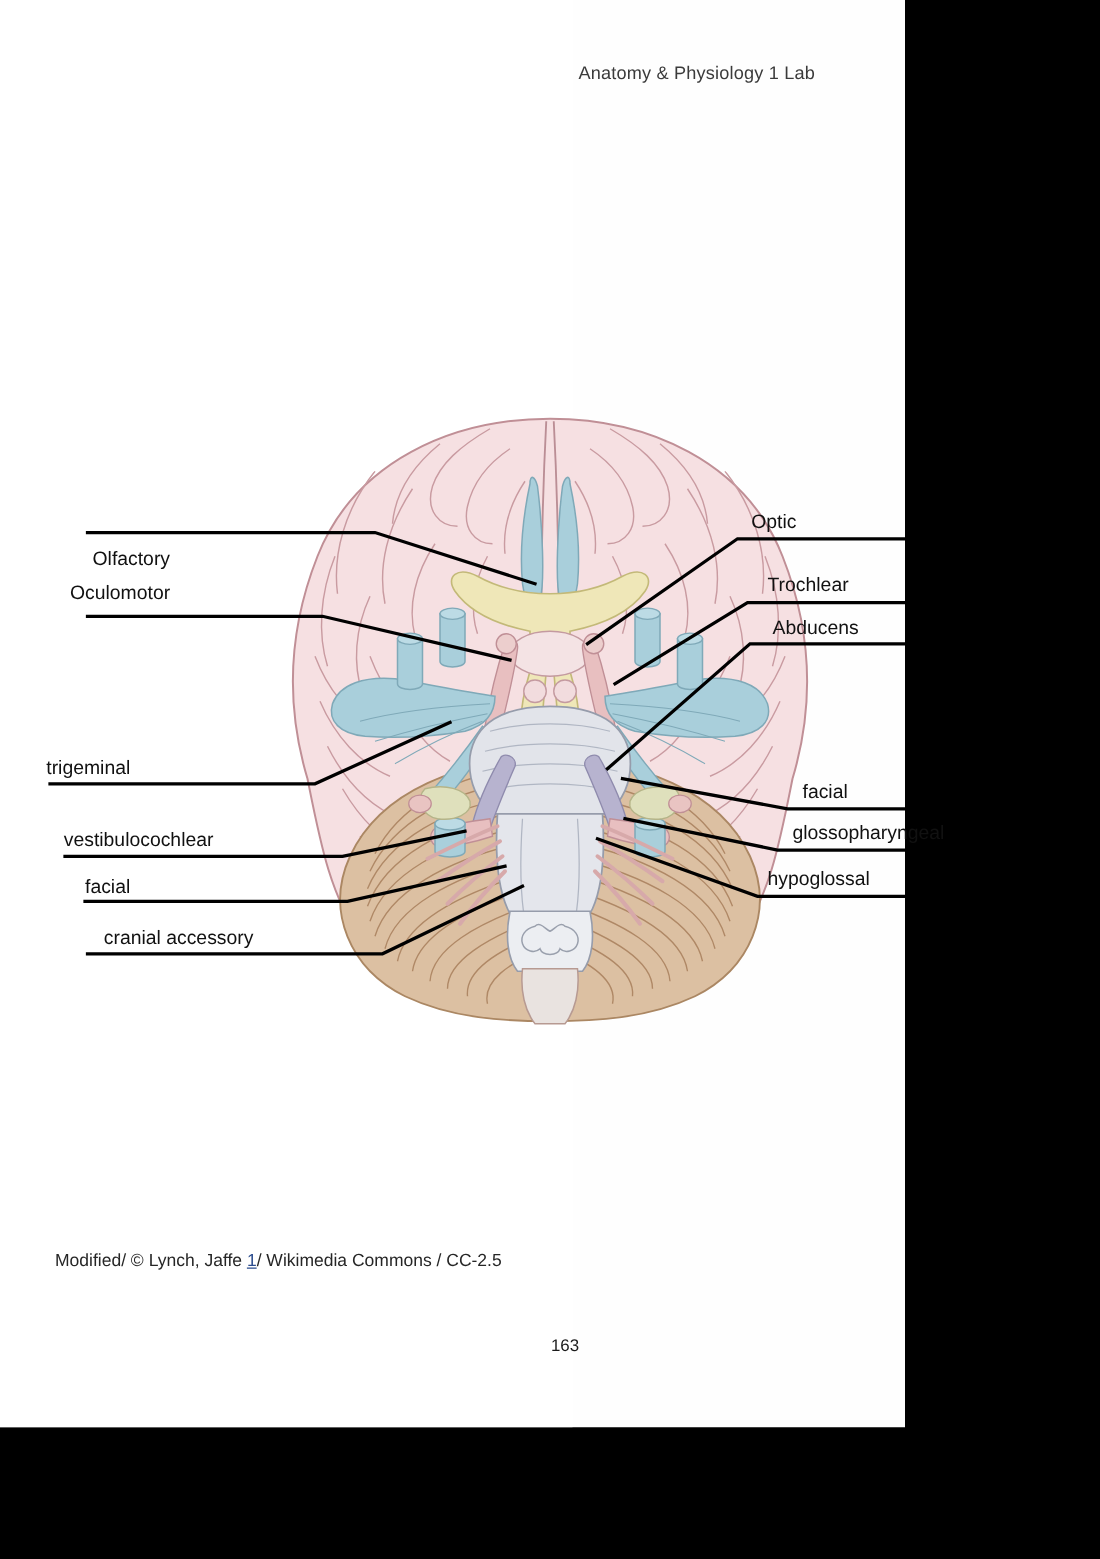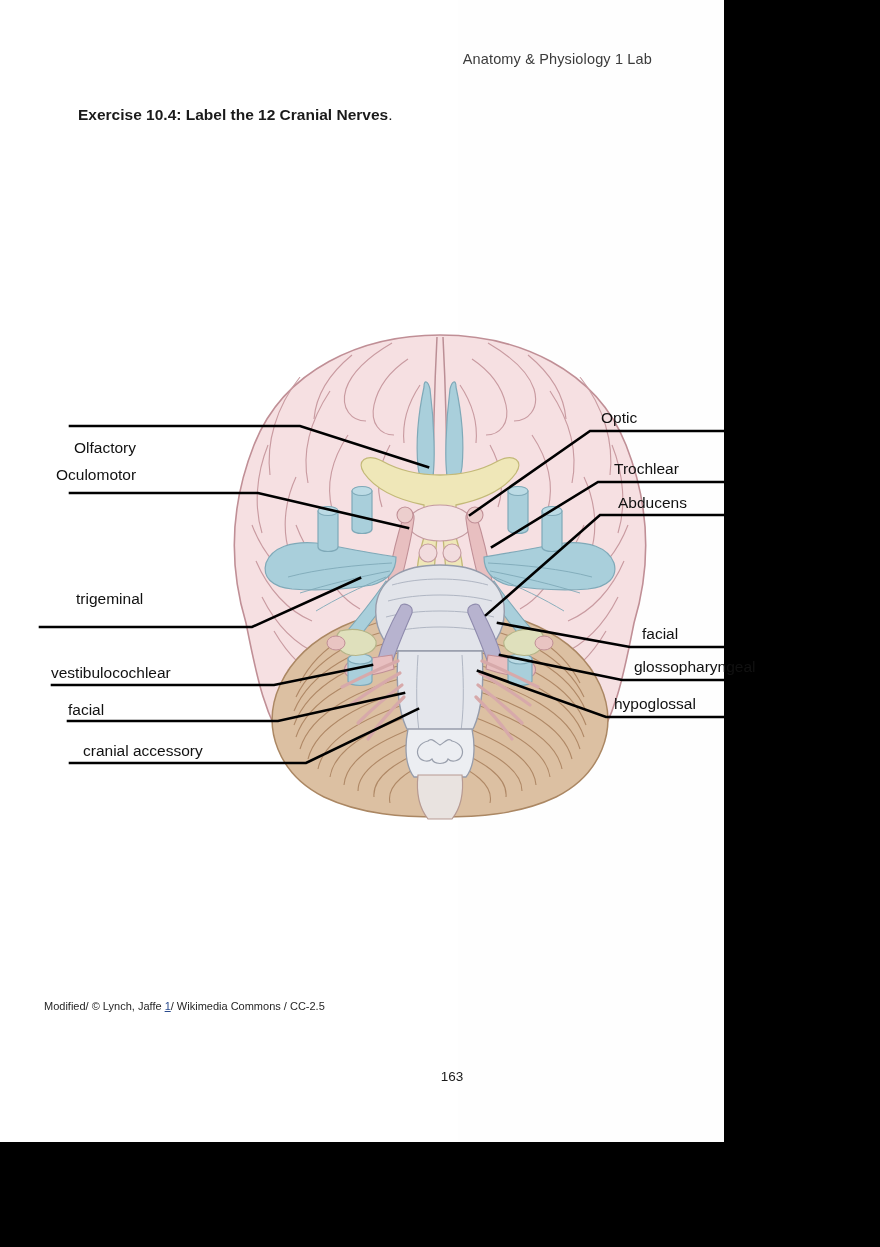--- a/index.html
+++ b/index.html
@@ -69,21 +69,21 @@
     color: #111;
     white-space: nowrap;
     line-height: 1;
   }
 
   
   .attribution {
     position: absolute;
     left: 44px;
     top: 1000px;
-    font-size: 11px;
+    font-size: 14px;
     color: #262626;
     white-space: nowrap;
   }
   .attribution .lnk {
     color: #2a4b8d;
     text-decoration: underline;
   }
   .page-number {
     position: absolute;
     left: 0;
@@ -104,23 +104,20 @@
   }
 </style>
 </head>
 <body>
 
 <div class="page">
   <div class="page-left-strip"></div>
 
   <div class="running-head">Anatomy &amp; Physiology 1 Lab</div>
 
-  <div class="exercise-title">
-    <span class="strong">Exercise 10.4: Label the 12 Cranial Nerves</span><span class="dot">.</span>
-  </div>
 
   <div class="figure">
     <svg width="880" height="500" viewBox="0 0 880 500">
       <defs>
         <clipPath id="brainClip">
           <path d="M440 8
                    C 520 8, 600 42, 630 118
                    C 662 196, 650 262, 636 300
                    C 626 352, 620 396, 592 432
                    C 556 476, 496 492, 440 492
@@ -402,21 +399,21 @@
         <path d="M818 322 L630 322 L498 298"></path>
 
         <path d="M808 355 L622 355 L500 330"></path>
 
         <path d="M818 392 L606 392 L478 346"></path>
       </g>
     </svg>
 
     <div class="nlabel" style="left:74px;  top:75px;margin-top:40px;">Olfactory</div>
     <div class="nlabel" style="left:56px;  top:142px;">Oculomotor</div>
-    <div class="nlabel" style="left:37px;  top:266px;margin-left:39px;">trigeminal</div>
+    <div class="nlabel" style="left:37px;  top:282px;">trigeminal</div>
     <div class="nlabel" style="left:51px;  top:340px;">vestibulocochlear</div>
     <div class="nlabel" style="left:68px;  top:377px;">facial</div>
     <div class="nlabel" style="left:83px;  top:418px;">cranial accessory</div>
 
     <div class="nlabel" style="left:601px; top:85px;">Optic</div>
     <div class="nlabel" style="left:614px; top:136px;">Trochlear</div>
     <div class="nlabel" style="left:618px; top:170px;">Abducens</div>
     <div class="nlabel" style="left:642px; top:301px;">facial</div>
     <div class="nlabel" style="left:634px; top:334px;">glossopharyngeal</div>
     <div class="nlabel" style="left:614px; top:371px;">hypoglossal</div>

